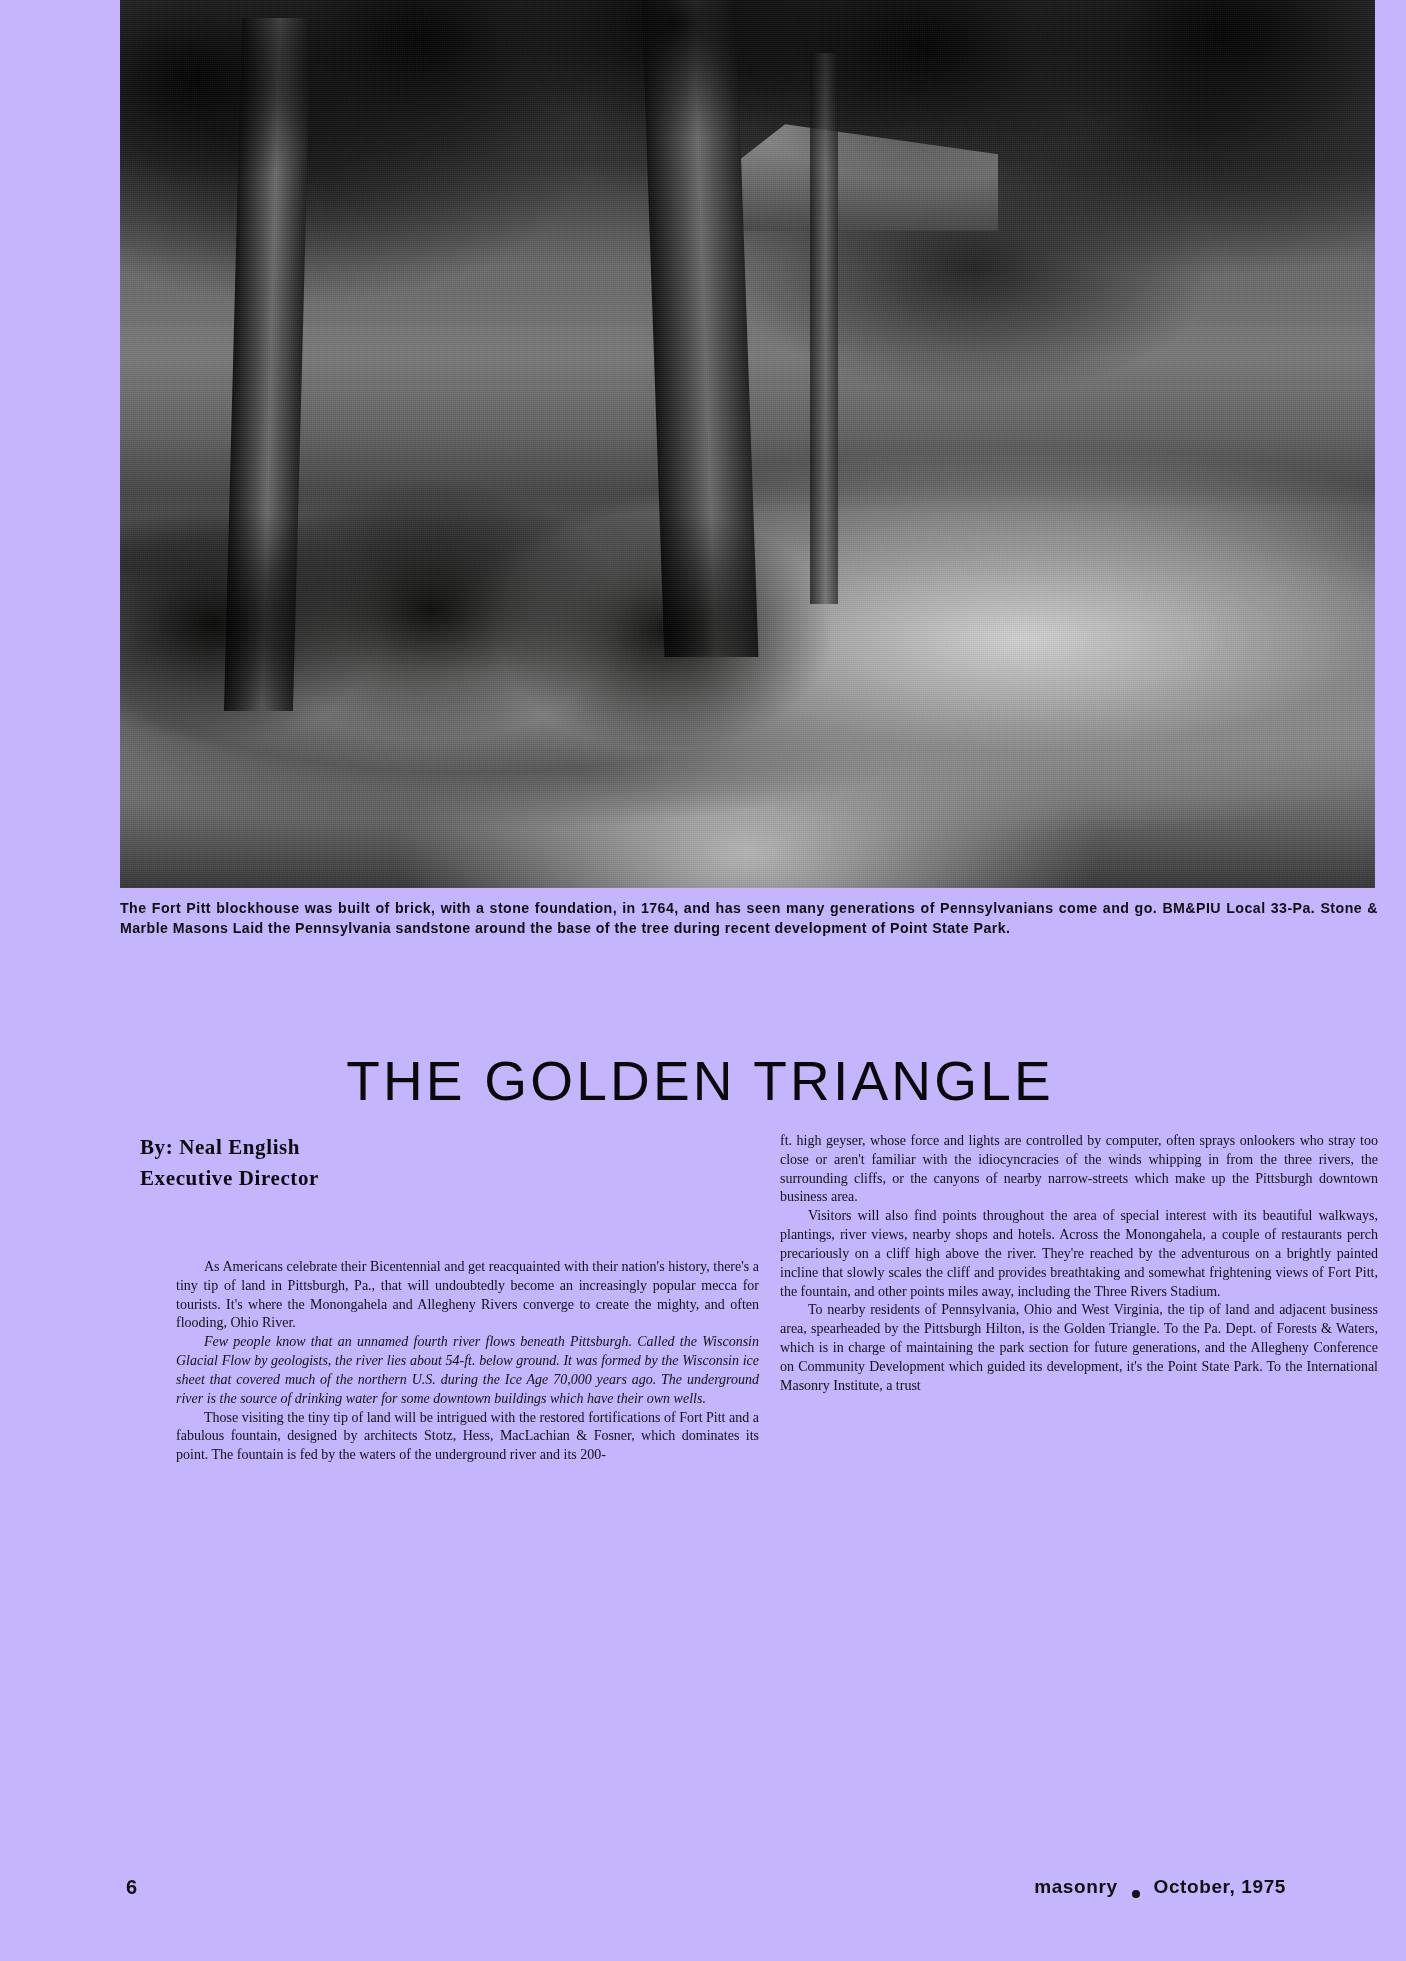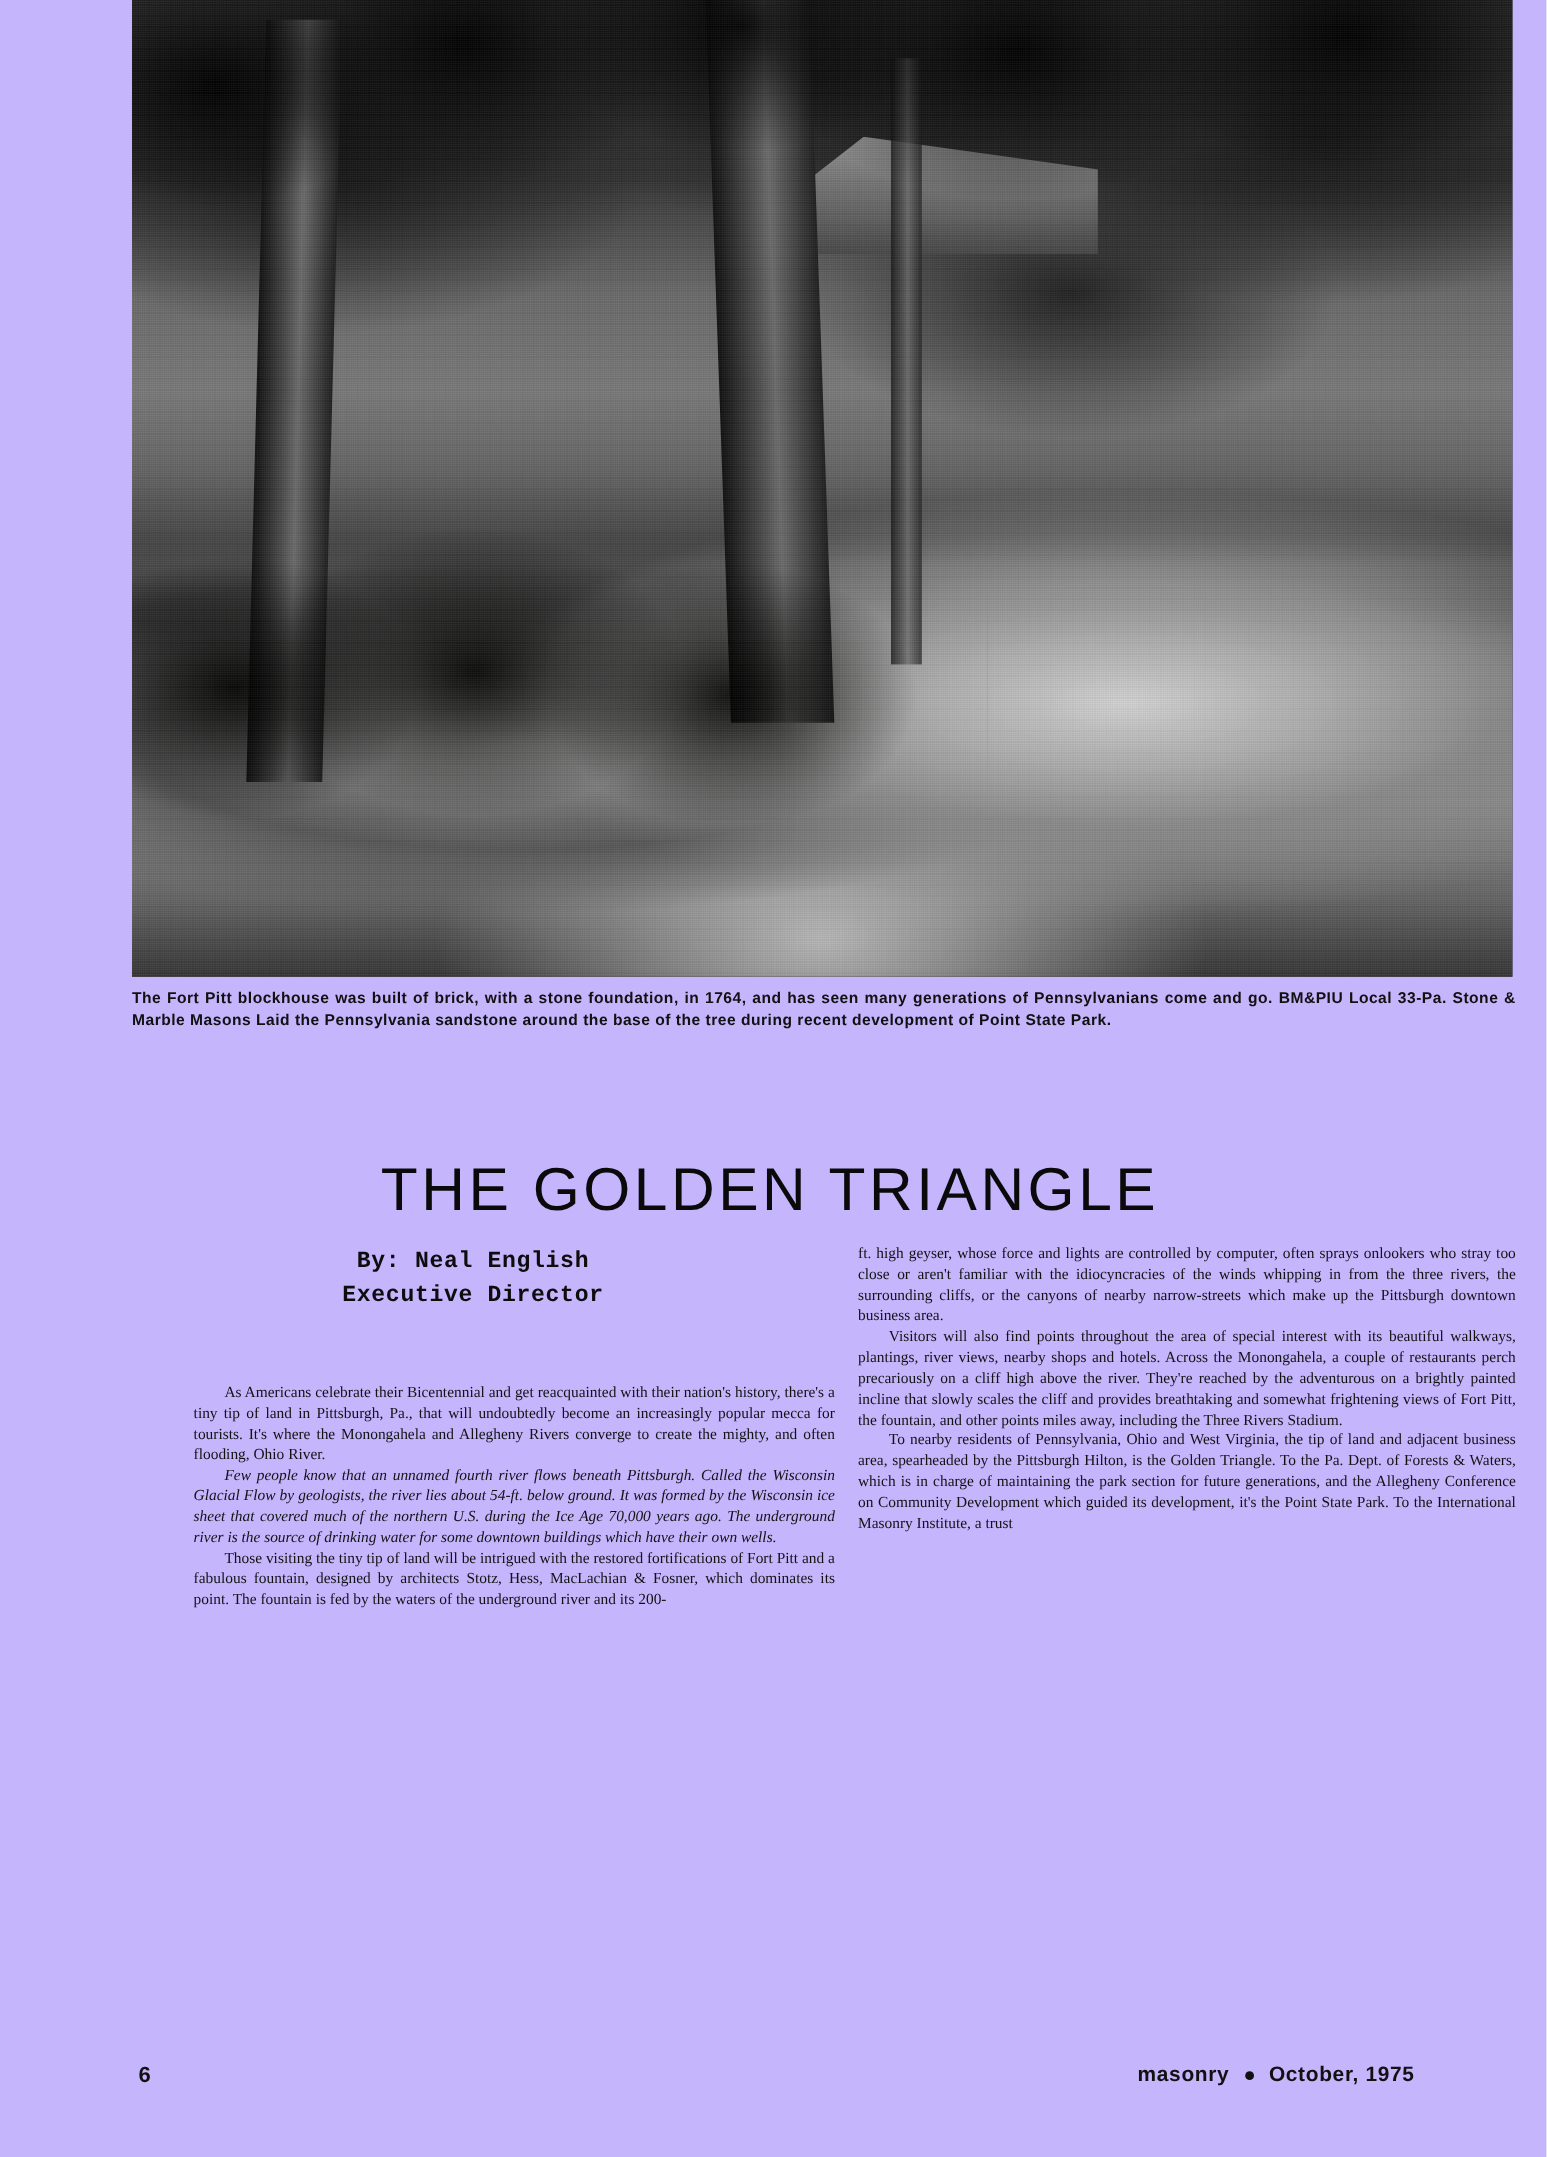--- a/index.html
+++ b/index.html
@@ -136,22 +136,22 @@
     color: #0a0a0a;
     white-space: nowrap;
   }
 
   
   .byline {
     position: absolute;
     left: 140px;
     top: 1132px;
     width: 580px;
-    text-align: center;
-    font-family: Liberation Mono, monospace;
+    text-align: left;
+    font-family: Liberation Serif, serif;
     font-weight: bold;
     font-size: 21px;
     line-height: 1.48;
     letter-spacing: .6px;
     color: #0d0d0d;
   }
 
   
   .col {
     position: absolute;
@@ -183,21 +183,21 @@
   .footer-right {
     position: absolute;
     right: 120px;
     top: 1876px;
     font-family: "Liberation Sans", sans-serif;
     font-weight: bold;
     font-size: 19px;
     letter-spacing: .6px;
     color: #111;
     display: flex;
-    align-items: center;
+    align-items: flex-end;
     gap: 14px;
   }
   .footer-dot {
     width: 8px; height: 8px; border-radius: 50%;
     background: #111;
     display: inline-block;
   }
 </style>
 </head>
 <body>

